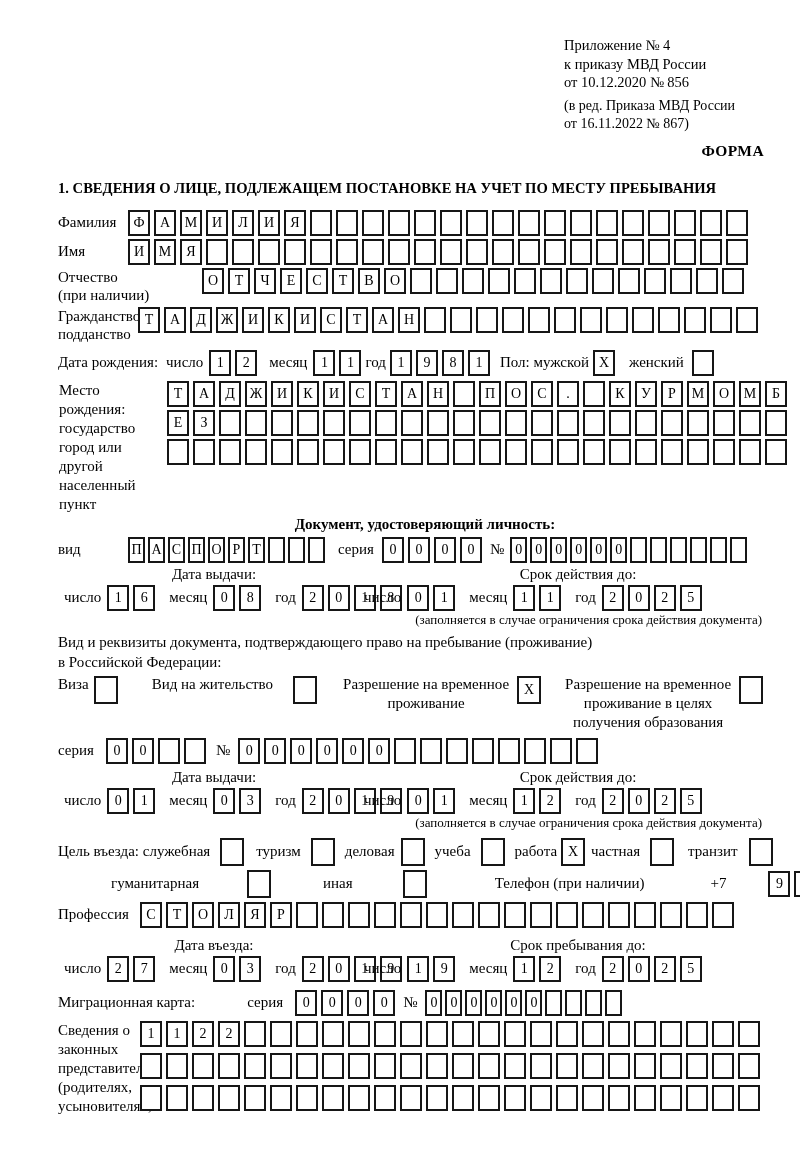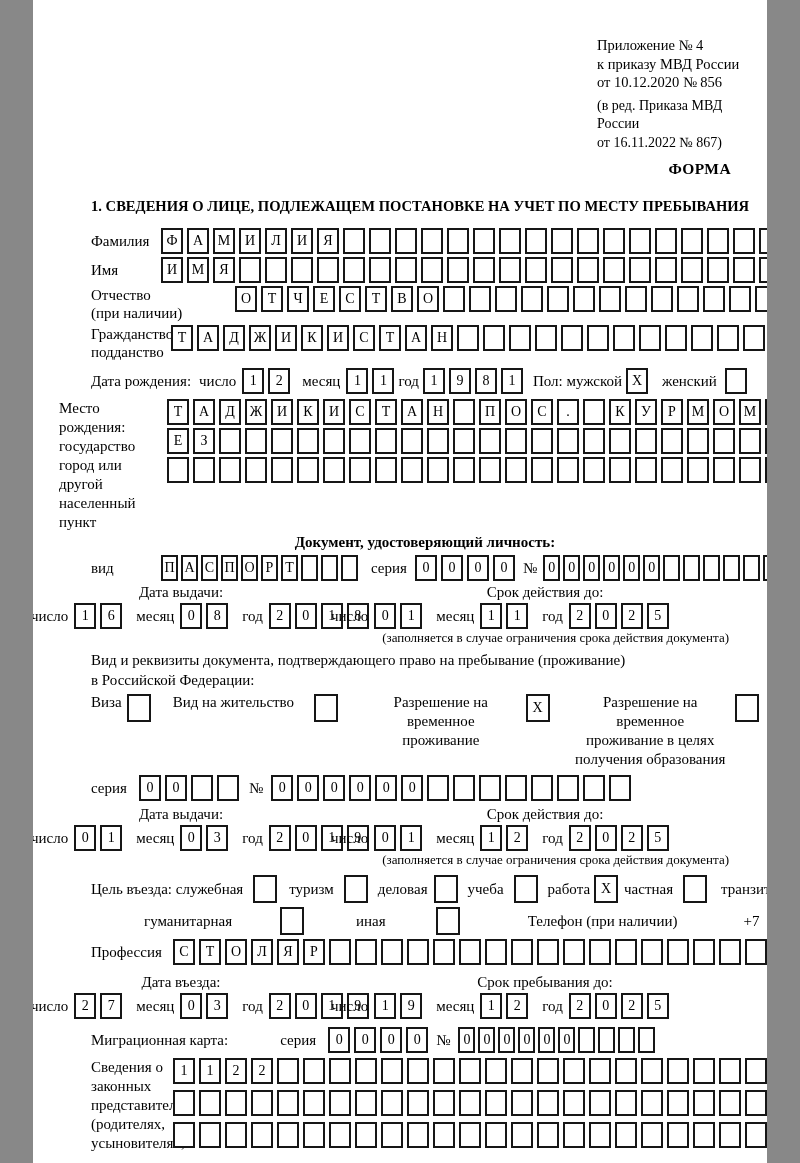--- a/index.html
+++ b/index.html
@@ -1,16 +1,16 @@
 <!DOCTYPE html>
 <html><head>
 <meta charset="utf-8">
 <style>
   html,body{margin:0;padding:0;background:#888;}
-  .page{position:relative;width:734px;height:1163px;box-sizing:border-box;margin:0 auto;
+  .page{position:relative;width:800px;height:1163px;box-sizing:border-box;margin:0 auto;
         background:#fff;color:#000;font-family:"Liberation Serif",serif;font-size:15px;
         padding:36px 8px 0 58px;overflow:hidden;}
   .hdr{margin-left:506px;line-height:18.5px;font-size:14.5px;}
   .hdr .small{font-size:14px;}
   .hdr .gap{margin-top:5px;}
   .forma{font-weight:bold;text-align:right;margin:8px 28px 0 0;font-size:15.5px;letter-spacing:.4px;}
   .title{text-align:center;font-weight:bold;font-size:16px;line-height:22px;margin:12px 10px 0 0;}
   .blank{display:inline-block;width:56px;border-bottom:2px solid #333;margin-left:10px;vertical-align:baseline;}
   .sec{font-weight:bold;font-size:14.6px;margin-top:20px;}
   .row{display:flex;align-items:center;margin-top:3px;}
@@ -391,21 +391,21 @@
     <div>в Российской Федерации:</div>
   </div>
 
   <div class="opts">
     <span class="opt">
       <span class="lab">Виза</span>
       <span class="cells cb" style="margin-left:5px;">
           <span class="cell"></span>
         </span>
     </span>
-    <span class="opt" style="margin-left:22px;">
+    <span class="opt" style="margin-left:34px;">
       <span class="lab">Вид на жительство</span>
       <span class="cells cb" style="margin-left:20px;">
           <span class="cell"></span>
         </span>
     </span>
     <span class="opt" style="margin-left:26px;">
       <span class="ctr">
         <div>Разрешение на временное</div>
         <div>проживание</div>
       </span>

